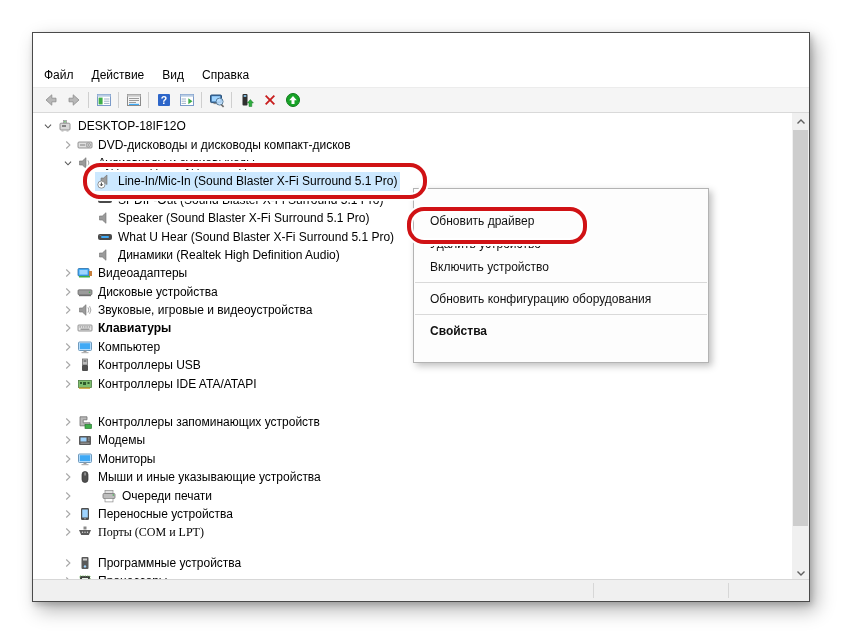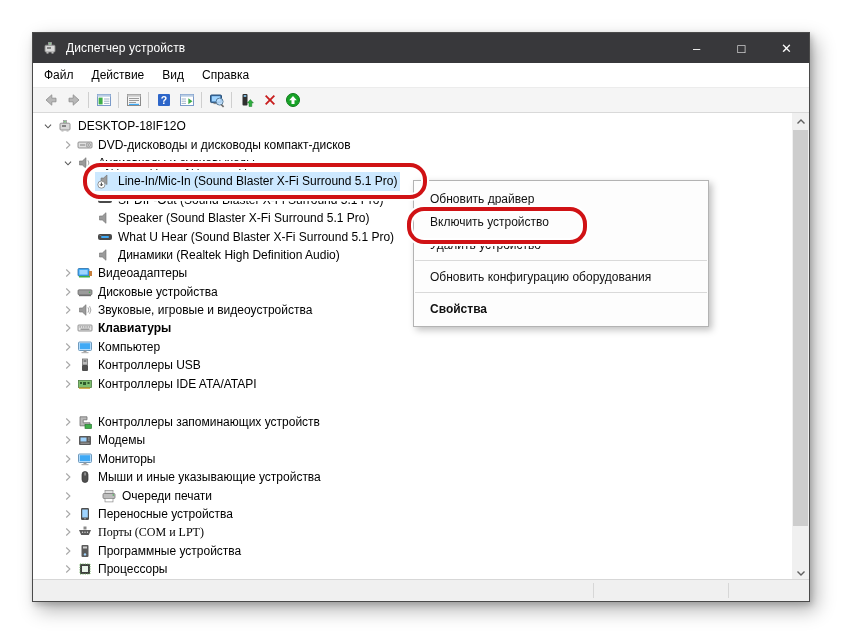--- a/index.html
+++ b/index.html
@@ -54,56 +54,40 @@
   .sb-thumb{position:absolute;left:1px;width:15px;top:17px;height:396px;background:#cdcdcd;}
   
   .statusbar{
     position:absolute;left:0;right:0;bottom:0;height:22px;background:var(--status_bg,#f0f0f0);
     border-top:1px solid #d7d7d7;box-sizing:border-box;
   }
   .sb-sep{position:absolute;top:3px;bottom:3px;width:1px;background:#d7d7d7;}
   .sb-sep.s1{left:560px;} .sb-sep.s2{left:695px;}
   
   .context-menu{
-    position:absolute;left:380px;top:147px;width:296px;background:#fdfdfd;
+    position:absolute;left:380px;top:155px;width:296px;background:#fdfdfd;
     border:1px solid #b3b3b3;box-shadow:3px 3px 7px rgba(0,0,0,0.25);
-    padding:6px 0;z-index:10;box-sizing:border-box;
+    padding:20px 0;z-index:10;box-sizing:border-box;
   }
   .cm-item{height:23px;display:flex;align-items:center;padding-left:16px;font-size:12px;color:#111;}
   .cm-item.bold{font-weight:bold;}
   .cm-sep{height:1px;background:#d9d9d9;margin:4px 1px;}
   
   .annotation-ring{
     position:absolute;border:4px solid var(--annotation,#d01215);border-radius:17px;
     box-shadow:0 0 0 2px #ffffff, inset 0 0 0 2px #ffffff;z-index:30;pointer-events:none;
   }
   .ring-tree{left:50px;top:130px;width:336px;height:28px;}
   .ring-menu{left:374px;top:174px;width:172px;height:29px;}
 </style>
 </head>
 <body>
 
 <div class="window">
 
-  <div class="titlebar">
-    <span class="app-icon" id="title-icon"><svg width="16" height="16" viewBox="0 0 16 16" xmlns="http://www.w3.org/2000/svg">
-          <rect x="6.5" y="2.5" width="3" height="2.6" fill="#e8e8e8" stroke="#9a9a9a" stroke-width="0.8"></rect>
-          <rect x="7.3" y="3.1" width="1.3" height="1.3" fill="#3fae49"></rect>
-          <rect x="3" y="5.2" width="10" height="6.8" rx="1" fill="#d9d9d9" stroke="#8a8a8a" stroke-width="0.9"></rect>
-          <rect x="5" y="7.2" width="4" height="1.6" fill="#6e6e6e"></rect>
-          <rect x="4.5" y="12" width="2" height="1.6" fill="#bdbdbd"></rect>
-          <rect x="9.5" y="12" width="2" height="1.6" fill="#bdbdbd"></rect>
-        </svg></span>
-    <span class="title-text">Диспетчер устройств</span>
-    <div class="win-controls" id="win-controls">
-        <div class="win-btn">–</div>
-        <div class="win-btn">□</div>
-        <div class="win-btn">✕</div>
-      </div>
-  </div>
 
   <div class="menubar" id="menubar">
       <div class="menu-item">Файл</div>
       <div class="menu-item">Действие</div>
       <div class="menu-item">Вид</div>
       <div class="menu-item">Справка</div>
     </div>
 
   <div class="toolbar" id="toolbar">
       <div class="tb-btn">
@@ -516,21 +500,21 @@
                 <path d="M2 6 h12 l-2.2 5 H4.2 z" fill="#5a5a5a"></path>
                 <g fill="#dcdcdc">
                   <circle cx="5.5" cy="8.2" r="0.7"></circle>
                   <circle cx="8" cy="8.2" r="0.7"></circle>
                   <circle cx="10.5" cy="8.2" r="0.7"></circle>
                 </g>
               </svg></span>
             <span class="row-label">Порты (COM и LPT)</span>
           </span>
         </div>
-        <div class="tree-row" style="padding-left: 28px;">
+        <div class="tree-row" style="padding-left: 28px; margin-top: 12px;">
           <span class="expander">
             <svg width="16" height="16" viewBox="0 0 16 16" xmlns="http://www.w3.org/2000/svg">
               <path d="M6 4 l4.2 4 L6 12" fill="none" stroke="#a6a6a6" stroke-width="1.2"></path>
             </svg>
           </span>
           <span class="row-content">
             <span class="row-icon"><svg width="16" height="16" viewBox="0 0 16 16" xmlns="http://www.w3.org/2000/svg">
                 <rect x="4.5" y="2" width="7" height="12" rx="1" fill="#5a5a5a"></rect>
                 <rect x="6" y="3.5" width="4" height="2" fill="#cfcfcf"></rect>
                 <circle cx="8" cy="11.4" r="1.2" fill="#9fd4ff"></circle>
@@ -599,22 +583,22 @@
     </div>
   </div>
 
   <div class="statusbar">
     <div class="sb-sep s1"></div>
     <div class="sb-sep s2"></div>
   </div>
 
   <div class="context-menu" id="context-menu">
       <div class="cm-item">Обновить драйвер</div>
+      <div class="cm-item">Удалить устройство</div>
       <div class="cm-item">Включить устройство</div>
-      <div class="cm-item">Удалить устройство</div>
       <div class="cm-sep"></div>
       <div class="cm-item">Обновить конфигурацию оборудования</div>
       <div class="cm-sep"></div>
       <div class="cm-item bold">Свойства</div>
     </div>
 
   <div class="annotation-ring ring-tree"></div>
   <div class="annotation-ring ring-menu"></div>
 
 </div>

